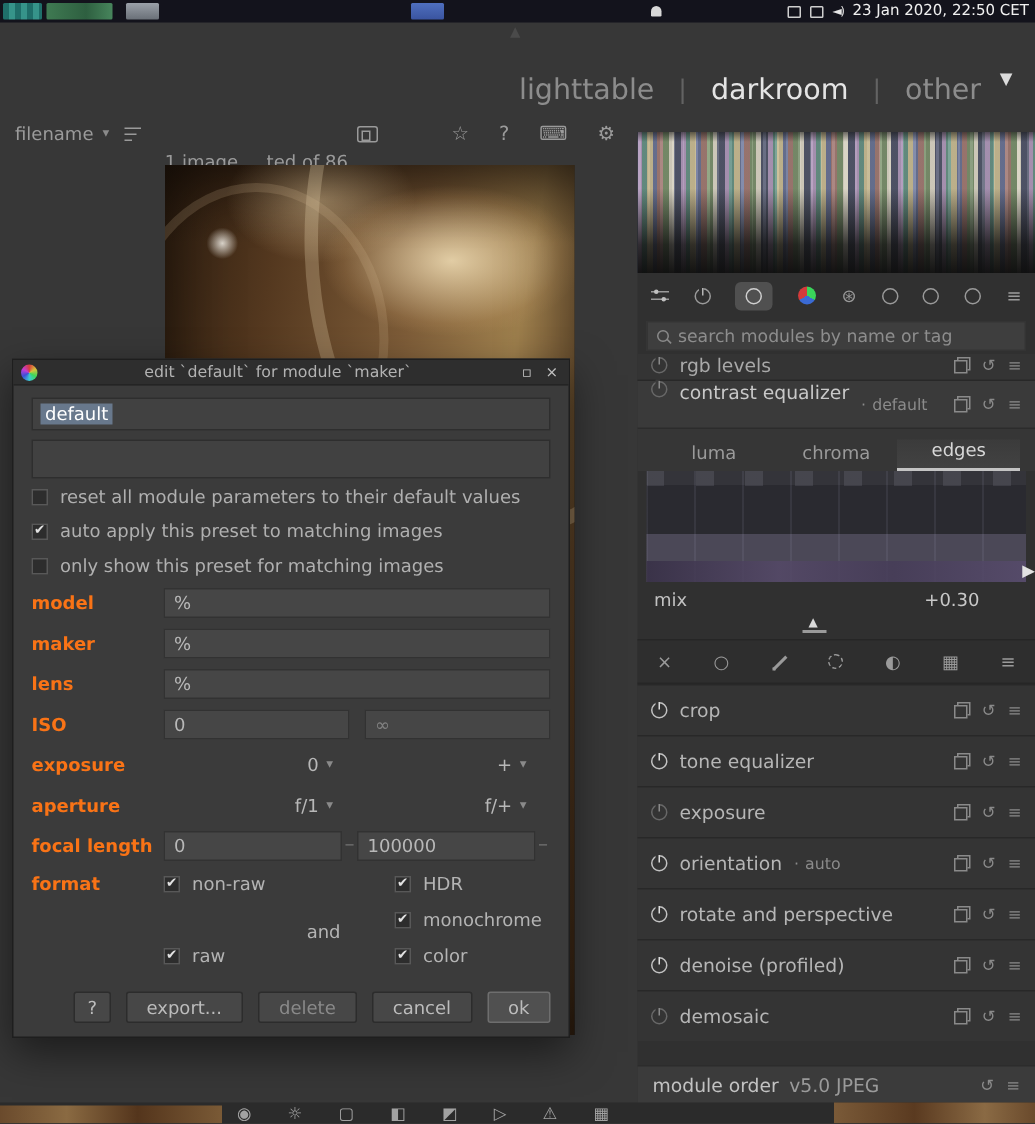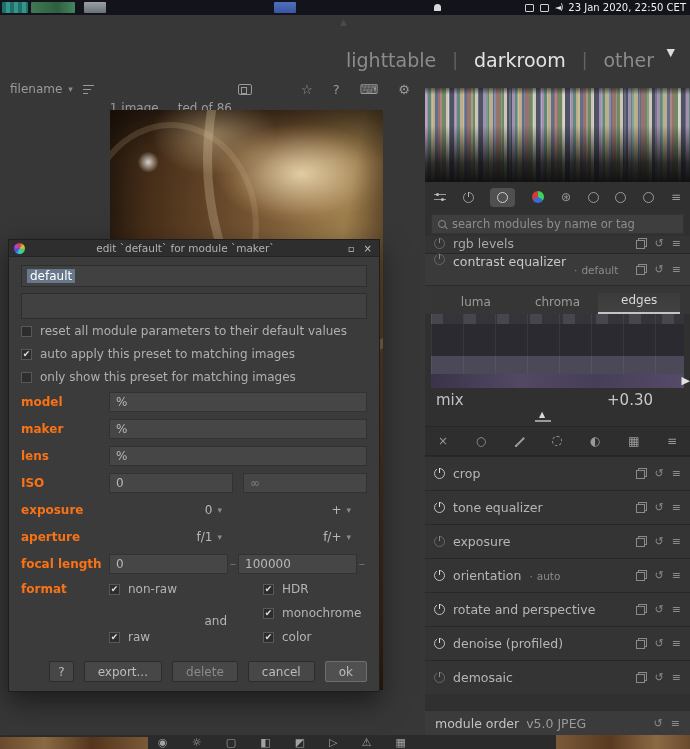--- a/index.html
+++ b/index.html
@@ -129,21 +129,21 @@
   .preset-note, .mod-note { color:#8b8b8b; font-size:10.5px; display:flex; gap:4px; align-items:center; }
   .tabs { height:28px; display:flex; align-items:flex-end; padding:0 10px; background:#363636; }
   .tab { flex:1; text-align:center; padding-bottom:5px; color:#9a9a9a; font-size:12px; }
   .tab.active { color:#d8d8d8; border-bottom:2px solid #c4c4c4; background:linear-gradient(180deg,#3b3b3b,#424242); }
   .graph { height:74px; margin:0 6px; position:relative;
     background:
       repeating-linear-gradient(90deg, rgba(170,170,200,.10) 0 1px, rgba(0,0,0,0) 1px 32px),
       linear-gradient(180deg, #34343a 0 13%, #2a2a30 13% 57%, #4b4857 57% 100%); }
   .graph::before { content:""; position:absolute; left:0; right:0; top:0; height:10px; background:repeating-linear-gradient(90deg, rgba(200,200,220,.12) 0 12px, rgba(0,0,0,0) 12px 33px); }
   .graph::after { content:""; position:absolute; left:0; right:0; bottom:0; height:14px; background:linear-gradient(90deg,#372f46,#544867 35%,#463c58 65%,#574b6c); opacity:.85; }
-  .mix-row { height:24px; display:flex; align-items:center; padding:0 11px; color:#c2c2c2; font-size:15px; }
+  .mix-row { height:24px; display:flex; align-items:center; padding:0 11px; color:#c2c2c2; font-size:12px; }
   .mix-value { margin-left:auto; padding-right:26px; color:#c8c8c8; }
   .mix-marker { height:14px; position:relative; }
   .mix-marker .tri { position:absolute; left:43%; top:-2px; color:#d8d8d8; font-size:8px; }
   .mix-marker .stub { position:absolute; left:41.5%; top:8px; width:16px; height:2px; background:#9a9a9a; }
   .mask-row { height:30px; background:#2e2e2e; --rowbg:#2e2e2e; border-top:1px solid #262626; border-bottom:1px solid #262626; display:flex; align-items:center; justify-content:space-between; padding:0 13px; color:#9a9a9a; font-size:12px; }
   .ic-dashed { width:10px; height:10px; border:1px dashed #9a9a9a; border-radius:50%; }
   .ic-pencil { width:11px; height:11px; position:relative; }
   .ic-pencil::before { content:""; position:absolute; left:5px; top:0; width:2px; height:12px; background:#9a9a9a; transform:rotate(45deg); }
   .ic-pencil::after { content:""; position:absolute; left:1px; bottom:0; width:2px; height:2px; background:#9a9a9a; }
   .module-row { height:34px; background:#343434; --rowbg:#343434; border-top:1px solid #282828; display:flex; align-items:center; gap:8px; padding:0 9px; color:#b6b6b6; font-size:12.5px; }

